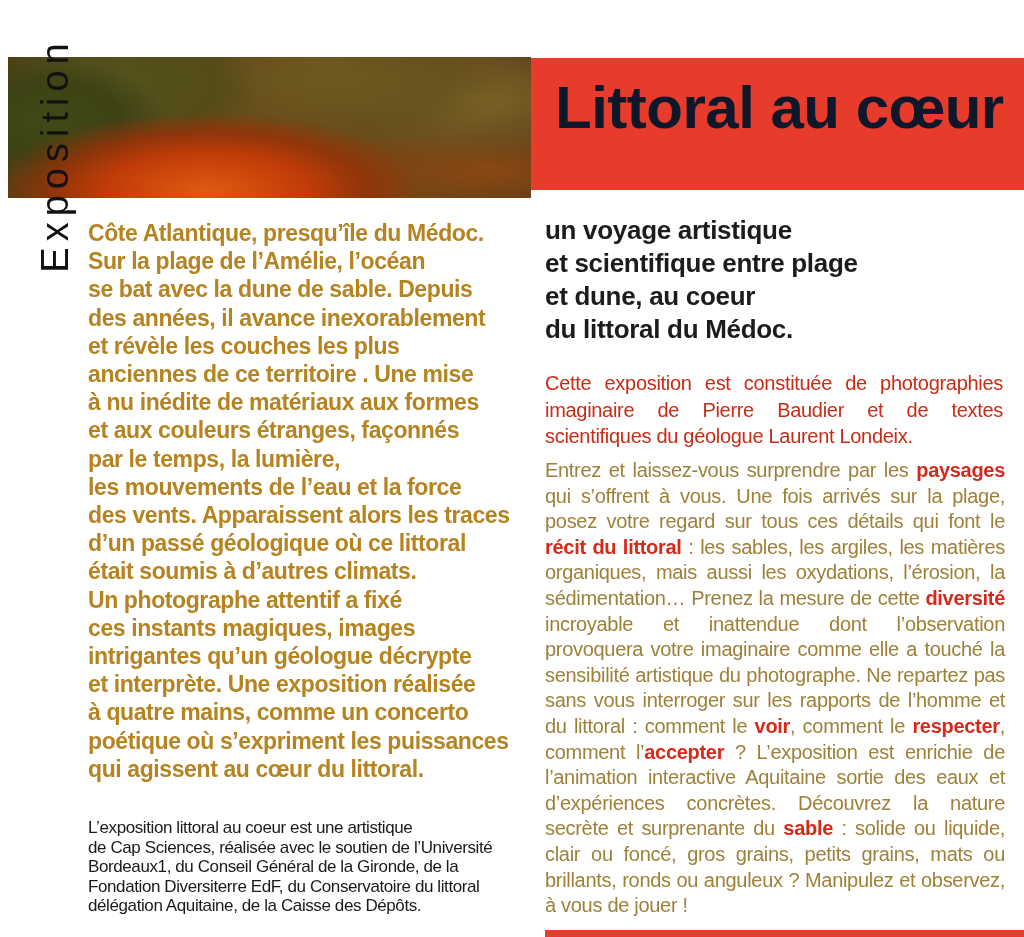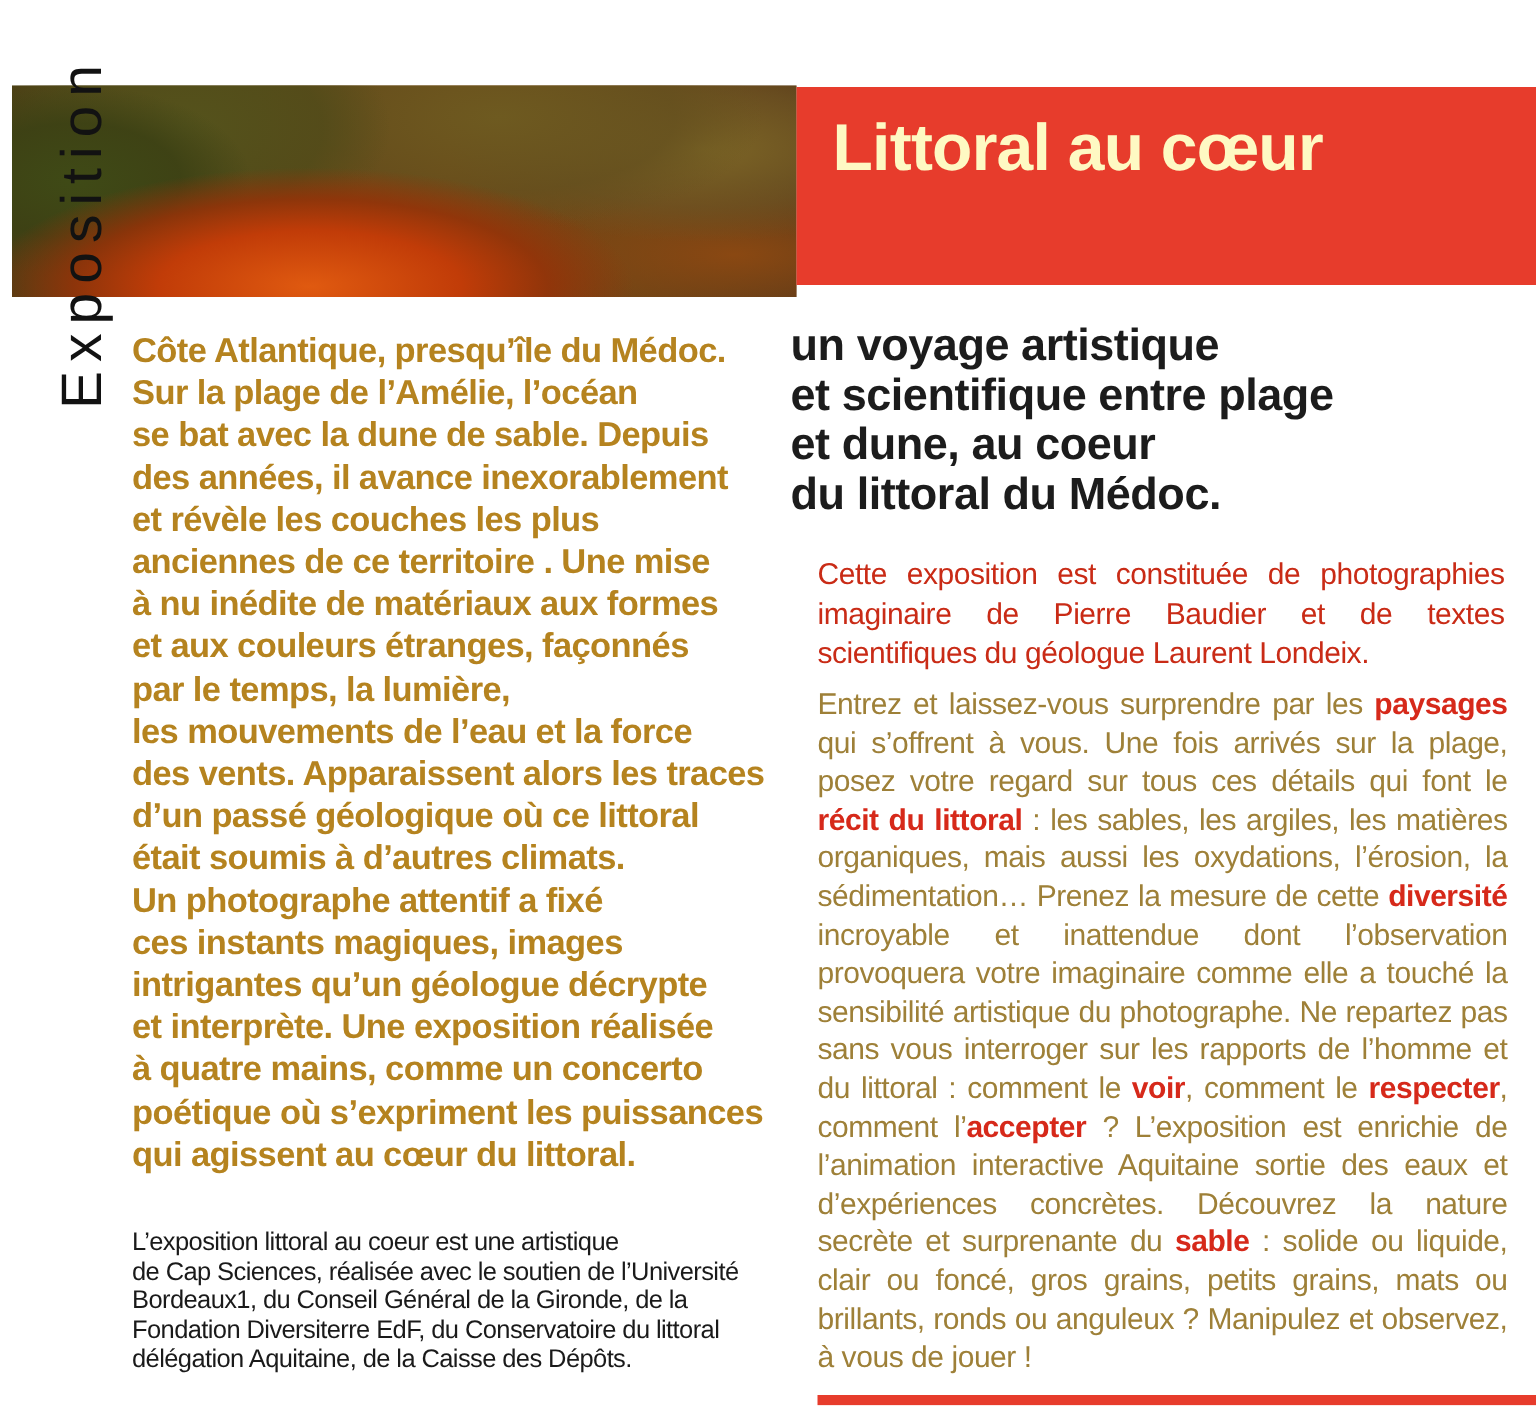--- a/index.html
+++ b/index.html
@@ -31,36 +31,36 @@
       radial-gradient(ellipse 45% 70% at 62% 15%, #6e5a20 0%, rgba(100,80,30,0.75) 50%, rgba(100,80,30,0) 75%),
       radial-gradient(ellipse 40% 55% at 88% 30%, #7c6526 0%, rgba(110,85,35,0.7) 50%, rgba(110,85,35,0) 80%),
       radial-gradient(ellipse 45% 50% at 92% 80%, #8a4812 0%, rgba(130,70,20,0) 70%),
       linear-gradient(95deg, #4a3d14 0%, #5f4a18 30%, #7a4a14 55%, #6b4416 80%, #58391a 100%);
   }
   .banner{
     position:absolute;left:531px;top:58px;width:493px;height:132px;
     background:var(--banner-red);z-index:2;
   }
   .banner-title{
-    color:#fef9c3;font-size:44px;font-weight:bold;letter-spacing:-0.5px;
+    color:#0f172a;font-size:60px;font-weight:bold;letter-spacing:-0.5px;
     padding:17px 0 0 24px;line-height:1.1;
   }
   .left-paragraph{
     position:absolute;left:88px;top:219px;width:445px;
     color:var(--gold-text);font-size:23px;font-weight:bold;
     line-height:28.2px;white-space:pre-line;letter-spacing:-0.4px;
   }
   .credits{
     position:absolute;left:88px;top:818px;width:450px;
     color:var(--credits-black);font-size:17px;font-weight:400;
     line-height:19.6px;white-space:pre-line;letter-spacing:-0.4px;
   }
   .right-heading{
-    position:absolute;left:527px;top:214px;width:475px;
-    color:var(--heading-black);font-size:30px;font-weight:bold;
+    position:absolute;left:545px;top:214px;width:475px;
+    color:var(--heading-black);font-size:26px;font-weight:bold;
     line-height:33px;white-space:pre-line;letter-spacing:-0.3px;
   }
   .intro-red{
     position:absolute;left:545px;top:370px;width:458px;
     color:var(--intro-red);font-size:20px;line-height:26.5px;
     text-align:justify;letter-spacing:-0.3px;
   }
   .body-paragraph{
     position:absolute;left:545px;top:458px;width:460px;
     color:var(--body-tan);font-size:20px;line-height:25.6px;

